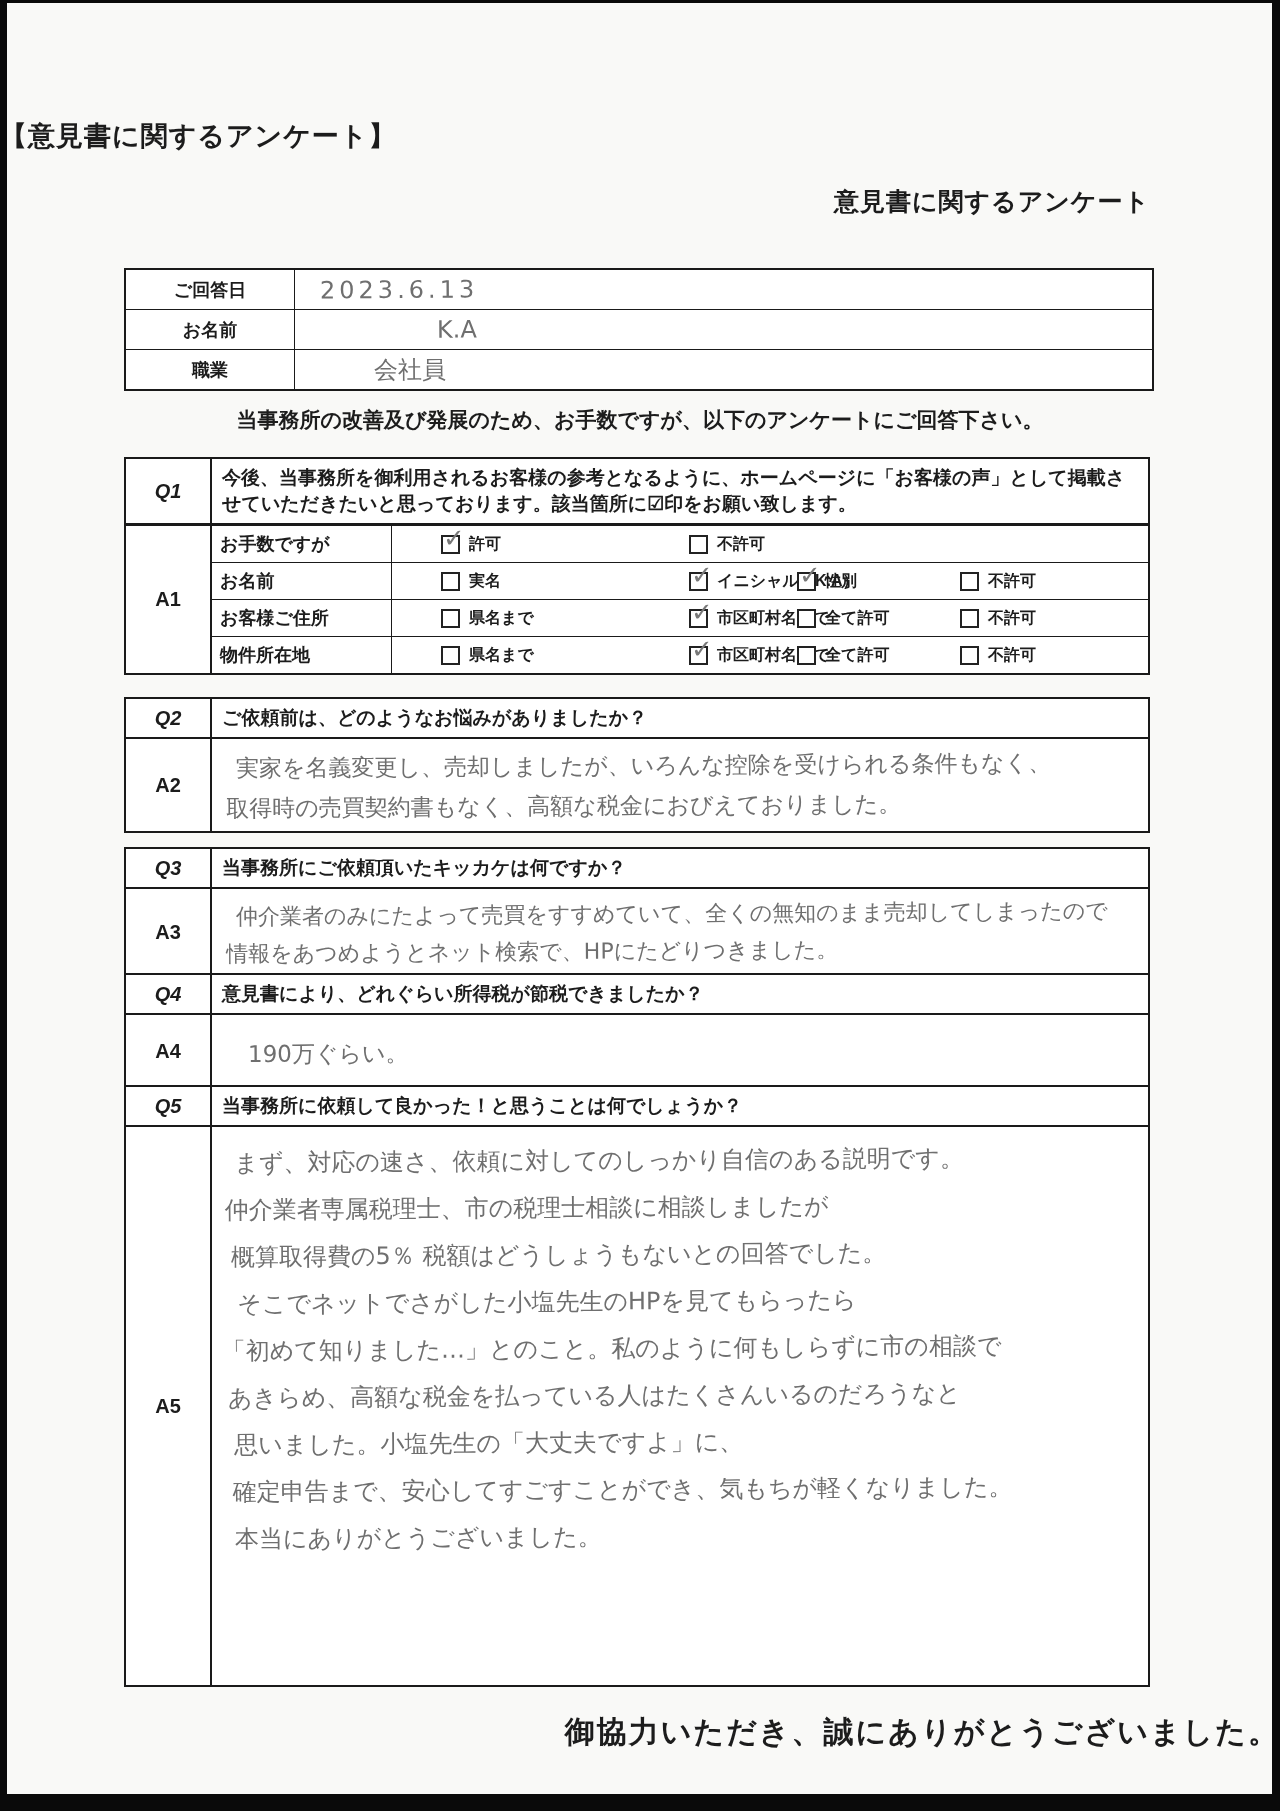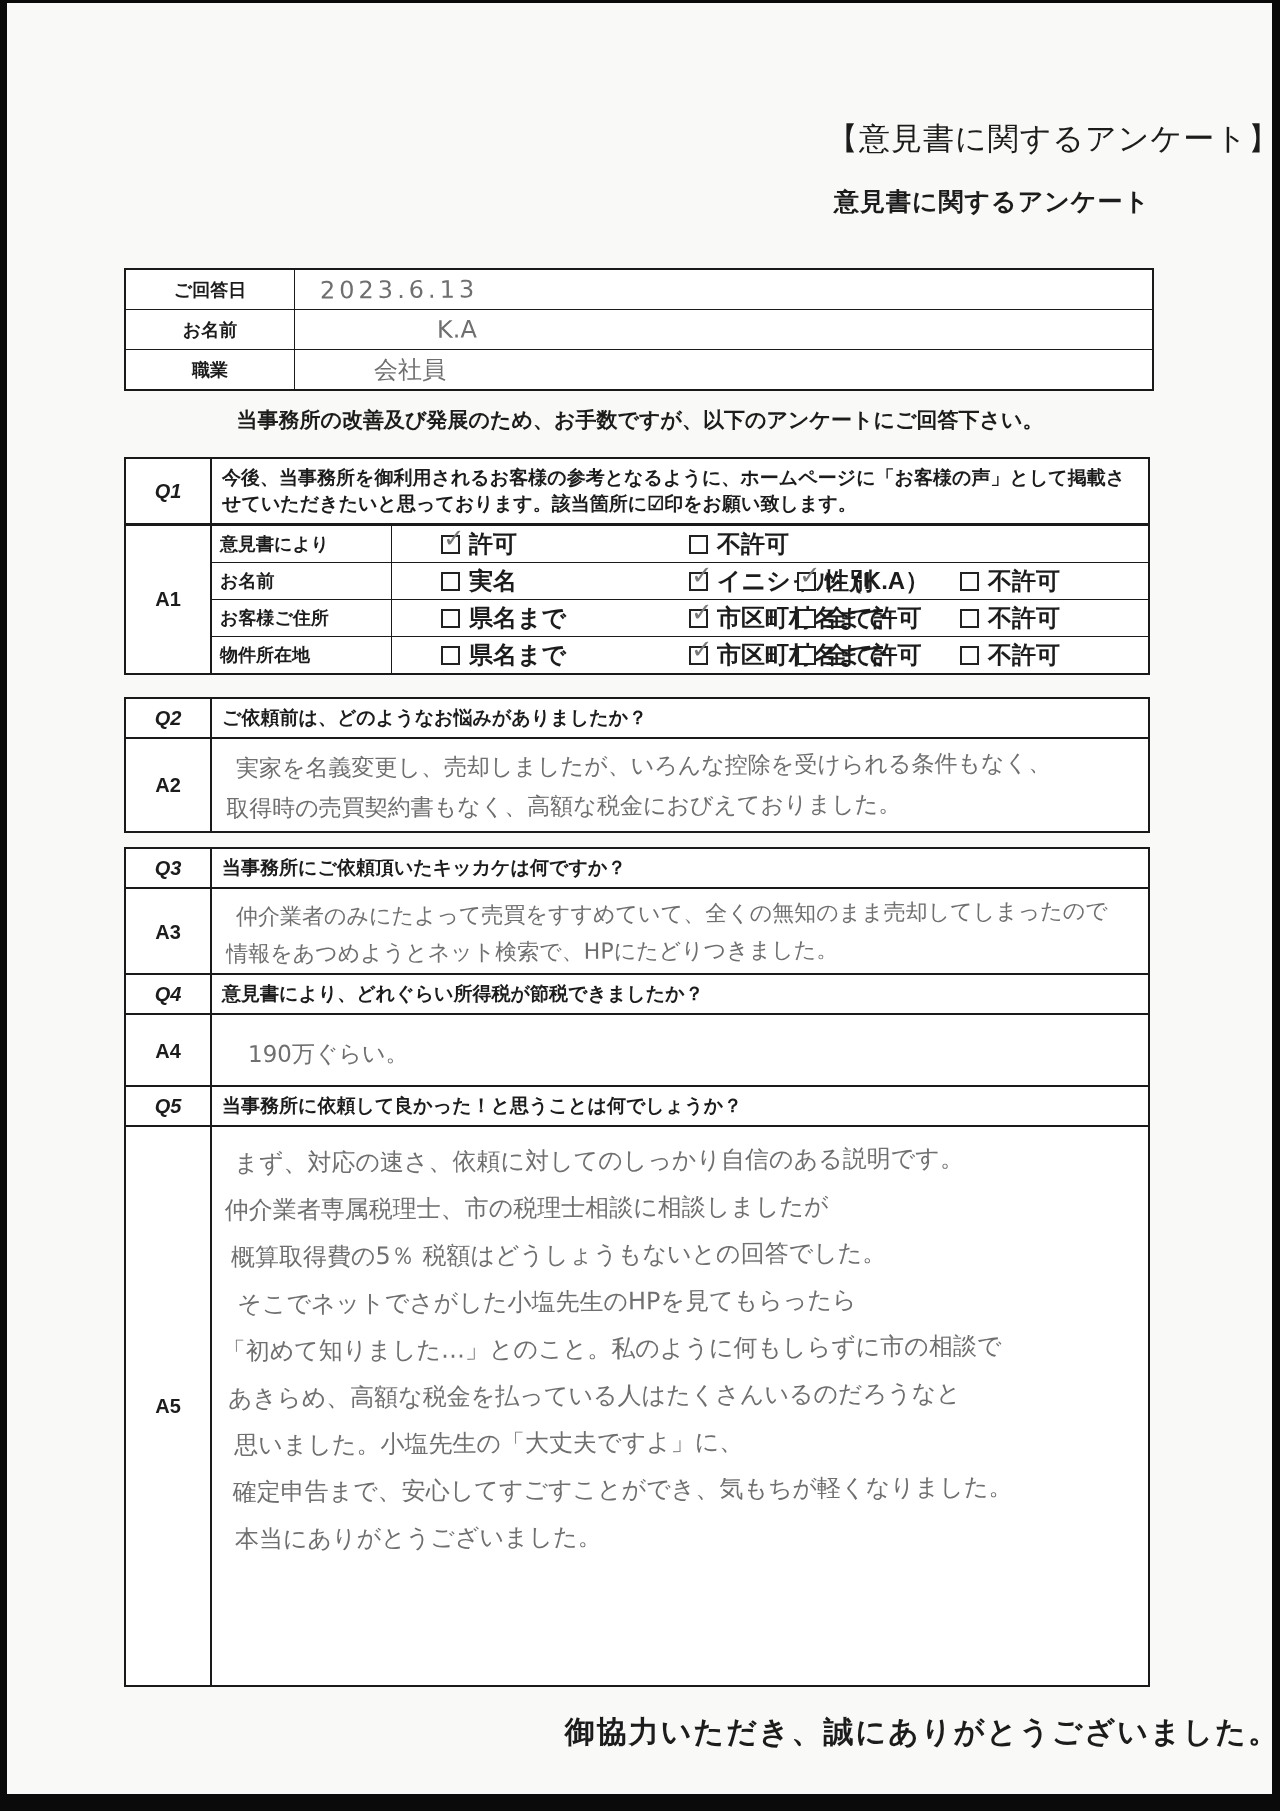--- a/index.html
+++ b/index.html
@@ -9,22 +9,22 @@
     font-family:"Liberation Sans",sans-serif;color:#1c1c1c;
   }
   
   .edge{position:absolute;background:#0a0a0a;}
   .edge.left{left:0;top:0;width:7px;height:1811px;}
   .edge.right{right:0;top:0;width:8px;height:1811px;}
   .edge.top{left:0;top:0;width:1280px;height:3px;}
   .edge.bottom{left:0;bottom:0;width:1280px;height:17px;}
 
   .title{
-    position:absolute;top:118px;left:0;width:1280px;text-align:right;
-    font-size:31px;font-weight:normal;letter-spacing:1px;
+    position:absolute;top:118px;left:0;width:1280px;text-align:left;
+    font-size:27px;font-weight:bold;letter-spacing:1px;
   }
   .company{
     position:absolute;top:185px;left:124px;width:1026px;text-align:right;
     font-size:25px;font-weight:bold;letter-spacing:1px;
   }
   .instruction{
     position:absolute;top:406px;left:0;width:1280px;text-align:center;
     font-size:21px;font-weight:bold;
   }
   .closing{
@@ -78,21 +78,21 @@
   .a1rows{flex:1;display:flex;flex-direction:column;}
   .a1row{display:flex;height:36px;border-top:1.5px solid #1a1a1a;position:relative;}
   .a1row:first-child{border-top:none;}
   .a1label{
     width:180px;flex:0 0 180px;border-right:1.5px solid #1a1a1a;
     display:flex;align-items:center;padding-left:8px;box-sizing:border-box;
     font-size:18px;font-weight:bold;
   }
   .a1opts{flex:1;position:relative;}
   .opt{position:absolute;top:0;height:36px;display:flex;align-items:center;
-       font-size:24px;font-weight:bold;}
+       font-size:16px;font-weight:bold;}
   .opt.c1{left:49px}.opt.c2{left:297px}.opt.c3{left:405px}.opt.c4{left:568px}
   .cb{
     position:relative;width:15px;height:15px;border:2px solid #222;
     margin-right:9px;flex:0 0 15px;background:#fff;
   }
   .cb.checked::after{
     content:"✓";position:absolute;left:0px;top:-14px;
     font-size:26px;color:#787878;font-weight:normal;
   }
 
@@ -139,21 +139,21 @@
 
   <div class="qblock" style="top:457px;">
     <div class="qhead" style="border-bottom-width:3px;">
       <div class="qid">Q1</div>
       <div class="qtext">今後、当事務所を御利用されるお客様の参考となるように、ホームページに「お客様の声」として掲載させていただきたいと思っております。該当箇所に☑印をお願い致します。</div>
     </div>
     <div class="arow">
       <div class="aid">A1</div>
       <div class="a1rows" id="a1-rows">
           <div class="a1row">
-            <div class="a1label">意見書により</div>
+            <div class="a1label">お手数ですが</div>
             <div class="a1opts">
               <span class="opt c1">
                 <span class="cb checked"></span>
                 <span>許可</span>
               </span>
               <span class="opt c2">
                 <span class="cb"></span>
                 <span>不許可</span>
               </span>
             </div>

